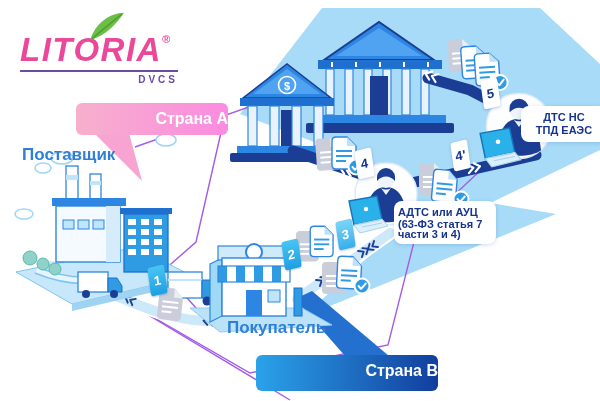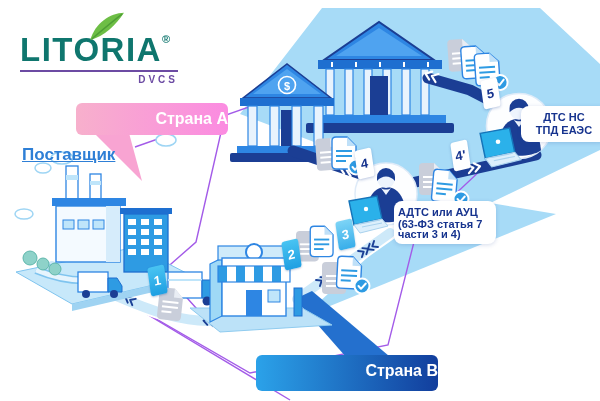--- a/index.html
+++ b/index.html
@@ -3,38 +3,38 @@
 <meta charset="utf-8">
 <style>
   html,body{margin:0;padding:0;background:#fff;}
   #stage{position:relative;width:600px;height:401px;background:#ffffff;overflow:hidden;
          font-family:"Liberation Sans",sans-serif;}
   #scene{position:absolute;left:0;top:0;}
   .abs{position:absolute;}
 
   
   .logo{left:20px;top:22px;width:190px;}
-  .brand{font-size:33px;font-weight:800;letter-spacing:1.5px;color:#0f766e;line-height:34px;white-space:nowrap;}
+  .brand{font-size:33px;font-weight:800;letter-spacing:1.5px;color:#ec4899;line-height:34px;white-space:nowrap;font-style:italic;}
   .brand sup{font-size:11px;font-weight:700;vertical-align:18px;letter-spacing:0;}
   .logo-rule{width:158px;height:2px;background:#6C4BA3;margin-top:3px;}
   .product{width:158px;text-align:right;font-size:10px;font-weight:700;letter-spacing:3px;color:#6C4BA3;margin-top:2px;}
   .leaf{position:absolute;left:66px;top:-9px;transform:rotate(-10deg);}
 
   
   .bubble{border-radius:6px;color:#fff;font-size:16px;font-weight:600;text-align:right;}
   .bubble-a{left:76px;top:103px;width:152px;height:32px;line-height:32px;
             background:linear-gradient(90deg,#F7B0CC,#FB8BE1);}
   .bubble-b{left:256px;top:355px;width:182px;height:36px;line-height:31px;
             background:linear-gradient(90deg,#2BA2E9,#123E9D);}
 
   
   .zone-lbl{font-size:26px;font-weight:800;color:#1C3E97;letter-spacing:0.5px;}
   .lbl-b2b{left:240px;top:155px;}
   .lbl-b2g{left:446px;top:12px;}
-  .actor-lbl{font-size:17px;font-weight:600;color:#2E7FD6;text-decoration:underline;}
+  .actor-lbl{font-size:17px;font-weight:600;color:#2E7FD6;}
   .lbl-supplier{left:22px;top:145px;}
   .lbl-buyer{left:227px;top:318px;}
 
   
   .svc{background:#fff;border-radius:8px;color:#16338E;box-shadow:0 1px 4px rgba(27,62,148,.18);}
   .lbl-dts{left:521px;top:106px;width:78px;padding:5px 4px;text-align:center;}
   .lbl-dts div{font-size:11px;font-weight:700;line-height:13px;}
   .lbl-adts{left:394px;top:201px;width:94px;padding:5px 4px;}
   .adts-title{font-size:11px;font-weight:700;line-height:13px;}
   .adts-sub{font-size:11px;font-weight:700;line-height:10px;}
@@ -302,20 +302,21 @@
   </div>
   <div class="logo-rule"></div>
   <div class="product">DVCS</div>
 </div>
 
 <div class="abs bubble bubble-a">Страна A</div>
 <div class="abs bubble bubble-b">Страна B</div>
 
 
 <div class="abs actor-lbl lbl-supplier">Поставщик</div>
+<div class="abs actor-lbl lbl-buyer">Покупатель</div>
 
 <div class="abs svc lbl-dts">
   <div>ДТС НС</div>
   <div>ТПД ЕАЭС</div>
 </div>
 <div class="abs svc lbl-adts">
   <div class="adts-title">АДТС или АУЦ</div>
   <div class="adts-sub">(63-ФЗ статья 7</div>
   <div class="adts-sub">части 3 и 4)</div>
 </div>

